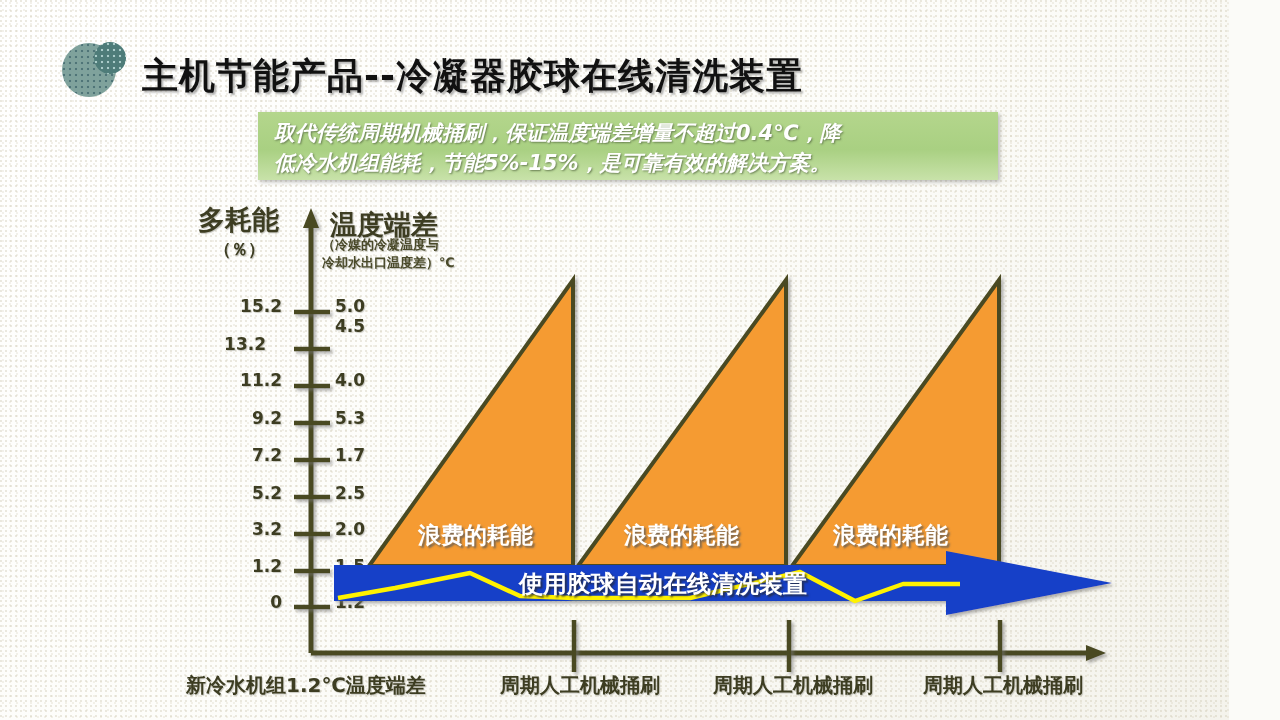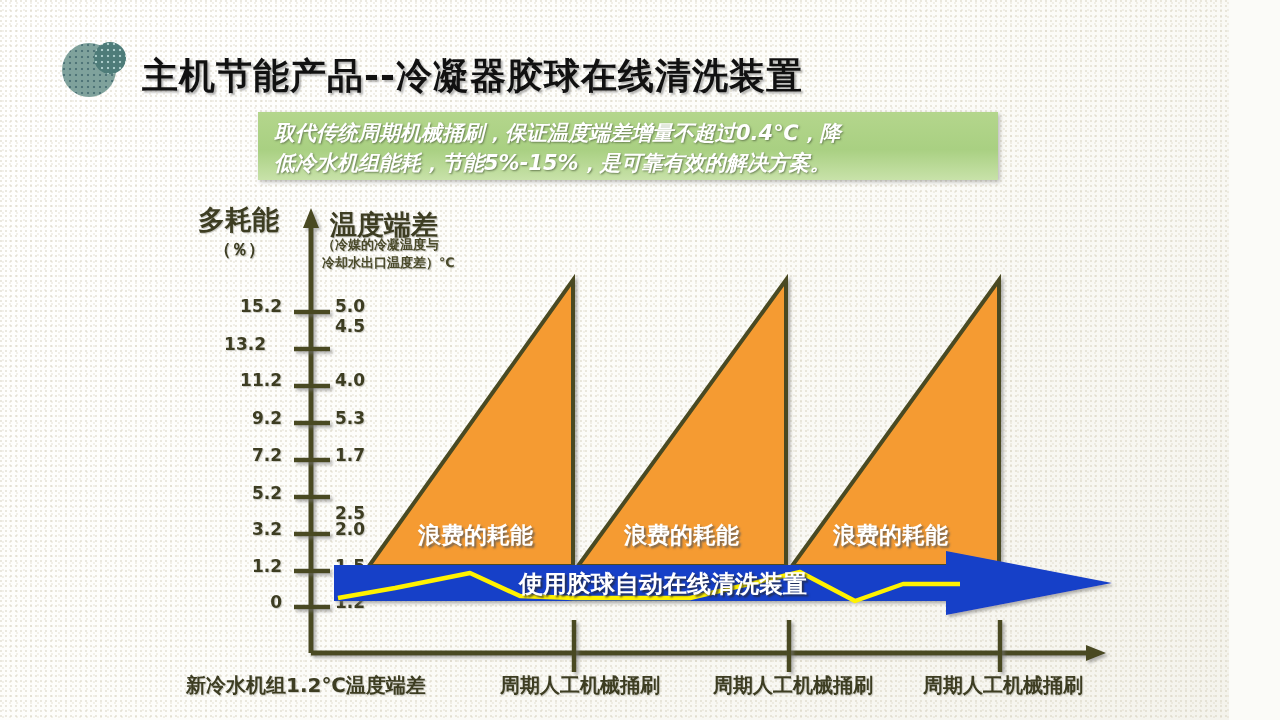--- a/index.html
+++ b/index.html
@@ -113,21 +113,21 @@
     <div class="tick-label tl-left" style="left:212px;top:483px;">5.2</div>
     <div class="tick-label tl-left" style="left:212px;top:519px;">3.2</div>
     <div class="tick-label tl-left" style="left:212px;top:556px;">1.2</div>
     <div class="tick-label tl-left" style="left:212px;top:592px;">0</div>
 
     <div class="tick-label tl-right" style="left:335px;top:296px;">5.0</div>
     <div class="tick-label tl-right" style="left:335px;top:316px;">4.5</div>
     <div class="tick-label tl-right" style="left:335px;top:370px;">4.0</div>
     <div class="tick-label tl-right" style="left:335px;top:408px;">5.3</div>
     <div class="tick-label tl-right" style="left:335px;top:445px;">1.7</div>
-    <div class="tick-label tl-right" style="left:335px;top:483px;margin-top:20px;">2.5</div>
+    <div class="tick-label tl-right" style="left:335px;top:483px;">2.5</div>
     <div class="tick-label tl-right" style="left:335px;top:519px;">2.0</div>
     <div class="tick-label tl-right" style="left:335px;top:556px;">1.5</div>
     <div class="tick-label tl-right" style="left:335px;top:592px;">1.2</div>
 
     <svg width="1280" height="720" style="position:absolute;left:0;top:0;">
       <defs>
         <filter id="softshadow" x="-30%" y="-30%" width="170%" height="170%">
           <feDropShadow dx="2.5" dy="2.5" stdDeviation="1.8" flood-color="#777" flood-opacity="0.55"></feDropShadow>
         </filter>
       </defs>

